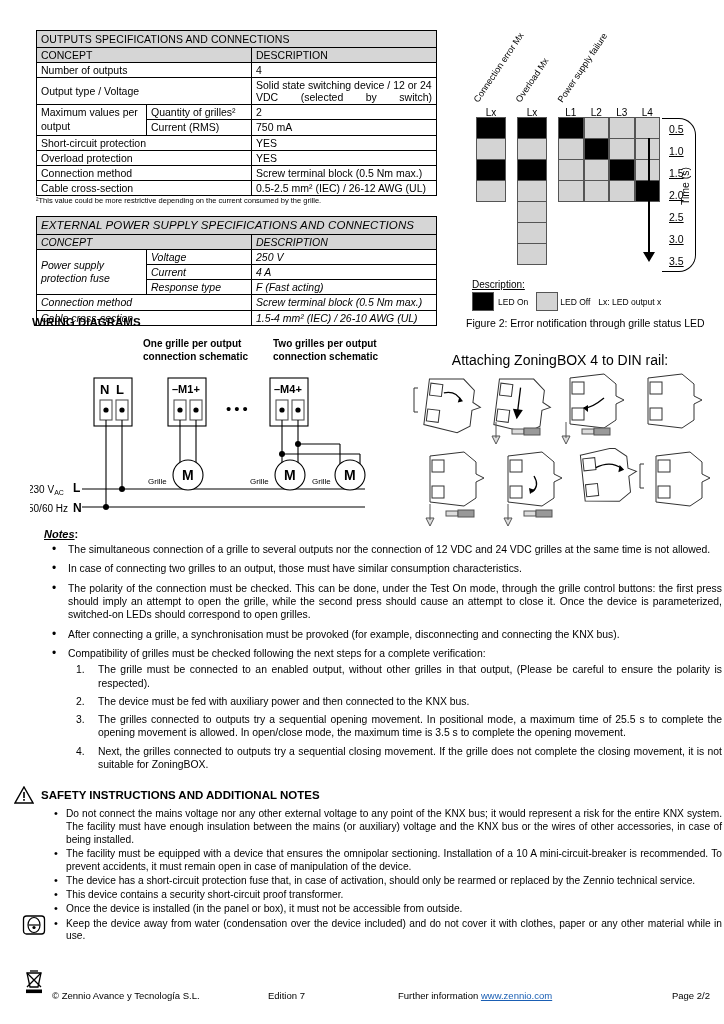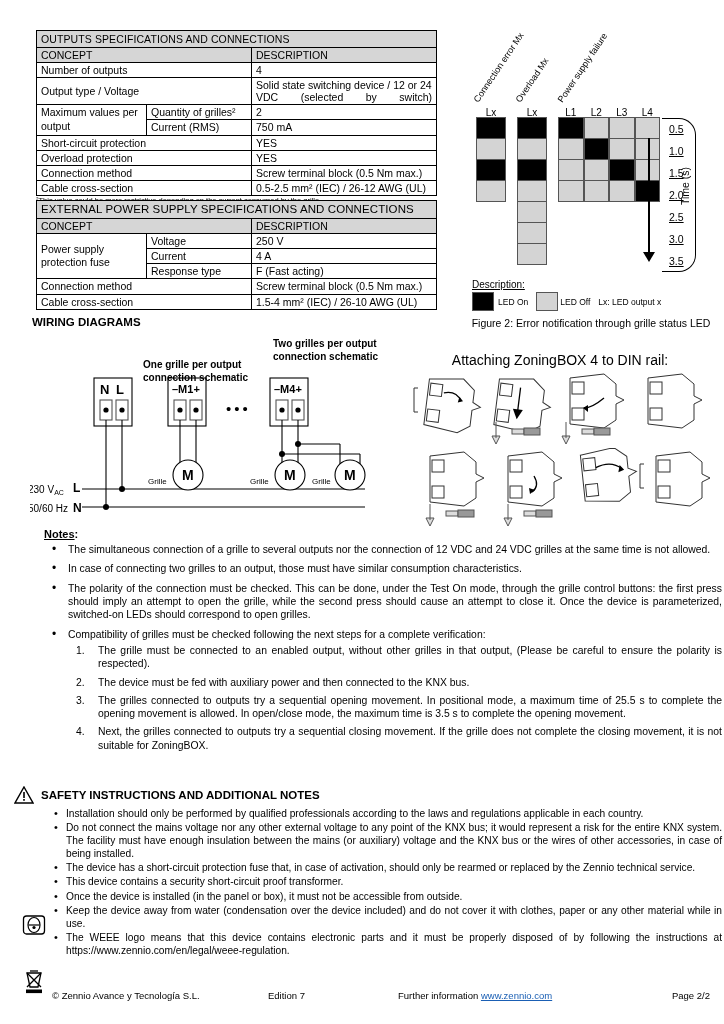--- a/index.html
+++ b/index.html
@@ -40,21 +40,21 @@
   .tbl-head {
     background: #d6d6d6;
     font-weight: bold;
     font-size: 11px;
     padding: 1px 4px !important;
   }
   .justify { text-align: justify; text-align-last: justify; }
   .footnote { font-size: 7.5px; line-height: 1.1; margin-top: 1px; }
 
   #table1-wrap { position:absolute; left:36px; top:30px; width:400px; }
-  #table2-wrap { position:absolute; left:36px; top:200px; width:400px; }
+  #table2-wrap { position:absolute; left:36px; top:216px; width:400px;font-style:italic; }
 
   
   #fig2 { position:absolute; left:462px; top:28px; width:258px; }
   .diag-labels { position:relative; height:76px; }
   .diag-label {
     position:absolute;
     font-size:9px;
     white-space:nowrap;
     transform-origin: left bottom;
     transform: rotate(-56deg);
@@ -96,31 +96,31 @@
   }
   .arrow-head {
     position:absolute; left:181px; top:134px;
     width:0;height:0;border-left:6px solid transparent;border-right:6px solid transparent;border-top:10px solid #000;
   }
   .desc-title { font-size:10px; text-decoration:underline; margin-top:7px; padding-left:10px; }
   .legend { display:flex; align-items:center; padding-left:10px; margin-top:2px; font-size:8.5px; }
   .lg-sw { width:22px; height:19px; border:1px solid #555; }
   .lg-sw.on { background:#000; }
   .lg-sw.off { background:#d4d4d4; }
-  .fig-cap { text-align:center; font-size:10.5px; margin-top:6px; line-height:1.25; padding:0 4px; }
+  .fig-cap { text-align:left; font-size:10.5px; margin-top:6px; line-height:1.25; padding:0 4px; }
 
   
   #wiring-title { position:absolute; left:32px; top:316px; font-size:11.5px; font-weight:bold; }
   #wiring-area { position:absolute; left:30px; top:332px; width:400px; height:190px; }
   #dinrail-area { position:absolute; left:400px; top:322px; width:320px; height:200px; }
   .sch-title { position:absolute; font-size:10px; font-weight:bold; line-height:1.25; }
 
   
   #notes { position:absolute; left:44px; top:528px; width:678px; }
-  .notes-h { font-size:11px; font-weight:bold; text-decoration:underline; display:inline-block; }
+  .notes-h { font-size:11px; font-weight:bold; text-decoration:underline; display:inline-block;font-style:italic; }
   ul.bul { list-style:none; margin:3px 0 0 0; padding:0; }
   ul.bul > li {
     position:relative; padding-left:24px; margin-bottom:6px;
     font-size:10.4px; line-height:1.28; text-align:justify;
   }
   ul.bul > li::before {
     content:"\2022"; position:absolute; left:8px; top:-1px; font-size:12px;
   }
   ol.num { list-style:none; margin:3px 0 0 0; padding:0; counter-reset:n; }
   ol.num > li {
@@ -336,21 +336,21 @@
       <span class="lg-sw off"></span>
       <span style="margin:0 8px 0 2px;">LED Off</span>
       <span>Lx: LED output x</span>
     </div>
     <div class="fig-cap">Figure 2: Error notification through grille status LED</div>
   </div>
 
   <div id="wiring-title">WIRING DIAGRAMS</div>
 
   <div id="wiring-area">
-    <div class="sch-title" style="left:113px; top:6px; width:130px;margin-top:21px;">One grille per output connection schematic</div>
+    <div class="sch-title" style="left:113px; top:6px; width:130px;">One grille per output connection schematic</div>
     <div class="sch-title" style="left:243px; top:6px; width:135px;">Two grilles per output connection schematic</div>
 
     <svg width="400" height="190" viewBox="0 0 400 190">
       <g fill="none" stroke="#000" stroke-width="1.1">
 
         <rect x="64" y="46" width="38" height="48" fill="#fff"></rect>
         <rect x="70" y="68" width="12" height="20" fill="#fff" stroke="#555"></rect>
         <rect x="86" y="68" width="12" height="20" fill="#fff" stroke="#555"></rect>
 
         <rect x="138" y="46" width="38" height="48" fill="#fff"></rect>
@@ -509,47 +509,47 @@
   </div>
 
   <div id="notes">
     <div>
       <span class="notes-h">Notes</span><span style="font-size:11px;font-weight:bold;">:</span>
     </div>
     <ul class="bul">
       <li>The simultaneous connection of a grille to several outputs nor the connection of 12 VDC and 24 VDC grilles at the same time is not allowed.</li>
       <li>In case of connecting two grilles to an output, those must have similar consumption characteristics.</li>
       <li>The polarity of the connection must be checked. This can be done, under the Test On mode, through the grille control buttons: the first press should imply an attempt to open the grille, while the second press should cause an attempt to close it. Once the device is parameterized, switched-on LEDs should correspond to open grilles.</li>
+      <li>After connecting a grille, a synchronisation must be provoked (for example, disconnecting and connecting the KNX bus).</li>
       <li>Compatibility of grilles must be checked following the next steps for a complete verification:</li>
     </ul>
     <ol class="num" style="margin-left:24px;margin-top:-3px;">
       <li>The grille must be connected to an enabled output, without other grilles in that output, (Please be careful to ensure the polarity is respected).</li>
       <li>The device must be fed with auxiliary power and then connected to the KNX bus.</li>
       <li>The grilles connected to outputs try a sequential opening movement. In positional mode, a maximum time of 25.5 s to complete the opening movement is allowed. In open/close mode, the maximum time is 3.5 s to complete the opening movement.</li>
       <li>Next, the grilles connected to outputs try a sequential closing movement. If the grille does not complete the closing movement, it is not suitable for ZoningBOX.</li>
     </ol>
   </div>
 
   <div id="safety">
     <div class="safety-head">
       <svg width="20" height="18" viewBox="0 0 20 18">
         <path d="M10 1 L19 17 L1 17 Z" fill="none" stroke="#000" stroke-width="1.4"></path>
         <rect x="9.2" y="6" width="1.6" height="6" fill="#000"></rect>
         <rect x="9.2" y="13" width="1.6" height="1.8" fill="#000"></rect>
       </svg>
       <span class="safety-title">SAFETY INSTRUCTIONS AND ADDITIONAL NOTES</span>
     </div>
     <ul class="sbul">
-      <li>Installation should only be performed by qualified professionals according to the laws and regulations applicable in each country.</li>
       <li>Do not connect the mains voltage nor any other external voltage to any point of the KNX bus; it would represent a risk for the entire KNX system. The facility must have enough insulation between the mains (or auxiliary) voltage and the KNX bus or the wires of other accessories, in case of being installed.</li>
+      <li>The facility must be equipped with a device that ensures the omnipolar sectioning. Installation of a 10 A mini-circuit-breaker is recommended. To prevent accidents, it must remain open in case of manipulation of the device.</li>
       <li>The device has a short-circuit protection fuse that, in case of activation, should only be rearmed or replaced by the Zennio technical service.</li>
       <li>This device contains a security short-circuit proof transformer.</li>
       <li>Once the device is installed (in the panel or box), it must not be accessible from outside.</li>
       <li>Keep the device away from water (condensation over the device included) and do not cover it with clothes, paper or any other material while in use.</li>
-      <li>The WEEE logo means that this device contains electronic parts and it must be properly disposed of by following the instructions at https://www.zennio.com/en/legal/weee-regulation.</li>
     </ul>
 
     <svg class="margin-icon" style="top:127px;" width="24" height="24" viewBox="0 0 24 24">
       <rect x="1.5" y="3" width="21" height="18" rx="3" fill="none" stroke="#000" stroke-width="1.3"></rect>
       <ellipse cx="12" cy="12" rx="6" ry="7.5" fill="none" stroke="#000" stroke-width="1.2"></ellipse>
       <path d="M6.5 12 L17.5 12" stroke="#000" stroke-width="1.2"></path>
       <circle cx="12" cy="14.5" r="1.6" fill="#000"></circle>
     </svg>
     <svg class="margin-icon" style="top:182px;" width="24" height="28" viewBox="0 0 24 28">
       <path d="M5 5 L19 5 L16 19 L8 19 Z" fill="none" stroke="#000" stroke-width="1.3"></path>

